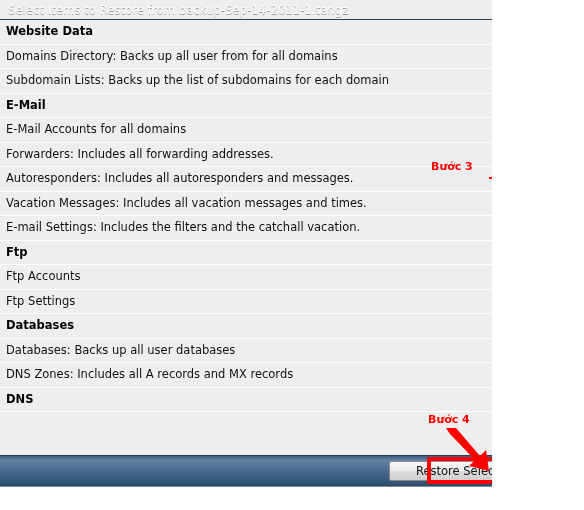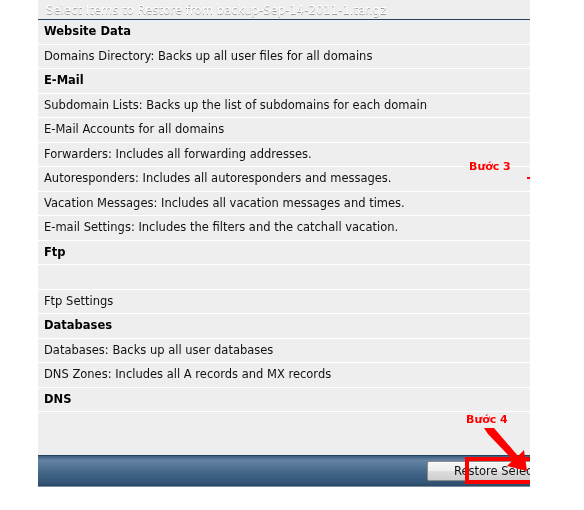--- a/index.html
+++ b/index.html
@@ -7,21 +7,20 @@
     padding: 0;
     background: #ffffff;
     font-family: "DejaVu Sans", "Liberation Sans", sans-serif;
   }
   #screen {
     position: relative;
     width: 492px;
     height: 510px;
     overflow: hidden;
     background: #ffffff;
-    margin-left: 38px;
   }
 
   
   #panel {
     position: absolute;
     left: 0;
     top: 0;
     width: 584px;
     height: 487px;
     box-sizing: border-box;
@@ -167,30 +166,30 @@
 <div id="screen">
 
   <div id="panel">
 
     <div id="titlebar">
       <span>Select Items to Restore from backup-Sep-14-2011-1.tar.gz</span>
     </div>
 
     <div id="rows">
         <div class="row group"><span class="label">Website Data</span></div>
-        <div class="row"><span class="label">Domains Directory: Backs up all user files for all domains</span><span class="cbwrap"><span class="cb checked"></span></span></div>
+        <div class="row"><span class="label">Domains Directory: Backs up all user from for all domains</span><span class="cbwrap"><span class="cb checked"></span></span></div>
+        <div class="row"><span class="label">Subdomain Lists: Backs up the list of subdomains for each domain</span><span class="cbwrap"><span class="cb checked"></span></span></div>
         <div class="row group"><span class="label">E-Mail</span></div>
-        <div class="row"><span class="label">Subdomain Lists: Backs up the list of subdomains for each domain</span><span class="cbwrap"><span class="cb checked"></span></span></div>
         <div class="row"><span class="label">E-Mail Accounts for all domains</span><span class="cbwrap"><span class="cb checked"></span></span></div>
         <div class="row"><span class="label">Forwarders: Includes all forwarding addresses.</span><span class="cbwrap"><span class="cb checked"></span></span></div>
         <div class="row"><span class="label">Autoresponders: Includes all autoresponders and messages.</span><span class="cbwrap"><span class="cb checked"></span></span></div>
         <div class="row"><span class="label">Vacation Messages: Includes all vacation messages and times.</span><span class="cbwrap"><span class="cb checked"></span></span></div>
         <div class="row"><span class="label">E-mail Settings: Includes the filters and the catchall vacation.</span><span class="cbwrap"><span class="cb checked"></span></span></div>
         <div class="row group"><span class="label">Ftp</span></div>
-        <div class="row"><span class="cbwrap"><span class="cb checked"></span></span></div>
+        <div class="row"><span class="label">Ftp Accounts</span><span class="cbwrap"><span class="cb checked"></span></span></div>
         <div class="row"><span class="label">Ftp Settings</span><span class="cbwrap"><span class="cb checked"></span></span></div>
         <div class="row group"><span class="label">Databases</span></div>
         <div class="row"><span class="label">Databases: Backs up all user databases</span><span class="cbwrap"><span class="cb checked"></span></span></div>
         <div class="row"><span class="label">DNS Zones: Includes all A records and MX records</span><span class="cbwrap"><span class="cb checked"></span></span></div>
         <div class="row group"><span class="label">DNS</span></div>
       </div>
 
     <div id="footer">
       <button id="restore-btn">Restore Selected Items</button>
     </div>

